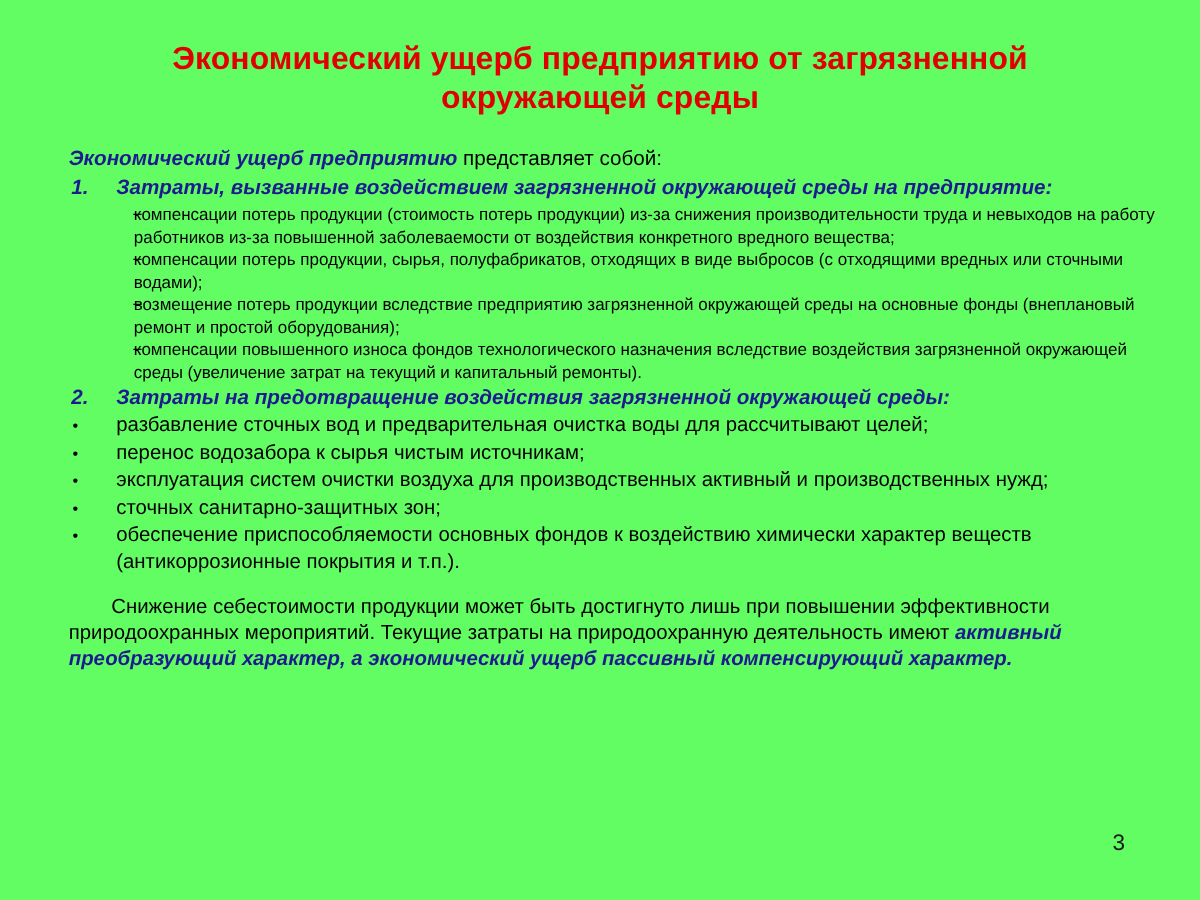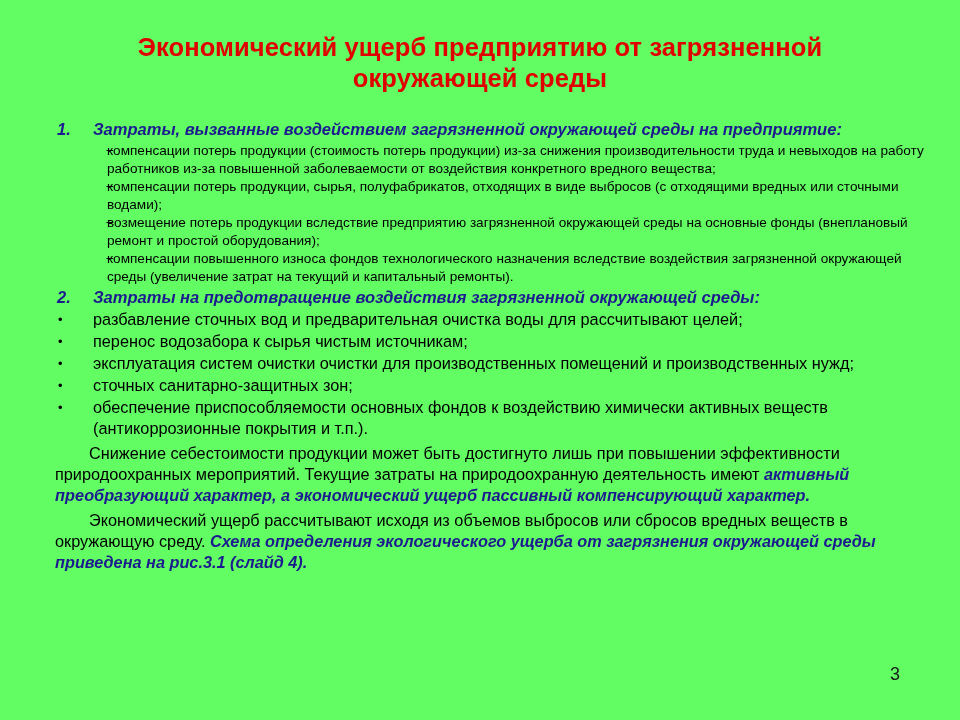--- a/index.html
+++ b/index.html
@@ -120,21 +120,21 @@
   .bullet-text {
     flex: 1;
   }
 
   
   .para {
     font-size: 16.3px;
     line-height: 21px;
     color: #000000;
     text-indent: 34px;
-    margin-top: 4px;
+    margin-top: 15px;
   }
 
   
   .page-no {
     position: absolute;
     right: 60px;
     bottom: 36px;
     color: #1a1a1a;
     font-size: 18px;
     line-height: 20px;
@@ -142,20 +142,21 @@
 </style>
 </head>
 <body>
 
 <div class="slide">
 
   <div class="title">Экономический ущерб предприятию от загрязненной окружающей среды</div>
 
   <div class="body">
 
+    <div class="lead"><span class="em">Экономический ущерб предприятию</span><span> представляет собой:</span></div>
 
     <div class="num-item">
       <span class="num-marker">1.</span>
       <span class="num-text">Затраты, вызванные воздействием загрязненной окружающей среды на предприятие:</span>
     </div>
 
     <div class="dash-list">
       <div class="dash-item">
         <span class="dash-marker">−</span>
         <span class="dash-text">компенсации потерь продукции (стоимость потерь продукции) из-за снижения производительности труда и невыходов на работу работников из-за повышенной заболеваемости от воздействия конкретного вредного вещества;</span>
@@ -183,33 +184,32 @@
       <div class="bullet-item">
         <span class="bullet-marker">•</span>
         <span class="bullet-text">разбавление сточных вод и предварительная очистка воды для рассчитывают целей;</span>
       </div>
       <div class="bullet-item">
         <span class="bullet-marker">•</span>
         <span class="bullet-text">перенос водозабора к сырья чистым источникам;</span>
       </div>
       <div class="bullet-item">
         <span class="bullet-marker">•</span>
-        <span class="bullet-text">эксплуатация систем очистки очистки для производственных помещений и производственных нужд;</span>
+        <span class="bullet-text">эксплуатация систем очистки воздуха для производственных активный и производственных нужд;</span>
       </div>
       <div class="bullet-item">
         <span class="bullet-marker">•</span>
         <span class="bullet-text">сточных санитарно-защитных зон;</span>
       </div>
       <div class="bullet-item">
         <span class="bullet-marker">•</span>
-        <span class="bullet-text">обеспечение приспособляемости основных фондов к воздействию химически активных веществ (антикоррозионные покрытия и т.п.).</span>
+        <span class="bullet-text">обеспечение приспособляемости основных фондов к воздействию химически характер веществ (антикоррозионные покрытия и т.п.).</span>
       </div>
     </div>
 
     <div class="para"><span>Снижение себестоимости продукции может быть достигнуто лишь при повышении эффективности природоохранных мероприятий. Текущие затраты на природоохранную деятельность имеют </span><span class="em">активный преобразующий характер, а экономический ущерб пассивный компенсирующий характер.</span></div>
 
-    <div class="para"><span>Экономический ущерб рассчитывают исходя из объемов выбросов или сбросов вредных веществ в окружающую среду. </span><span class="em">Схема определения экологического ущерба от загрязнения окружающей среды приведена на рис.3.1 (слайд 4).</span></div>
 
   </div>
 
   <div class="page-no">3</div>
 
 </div>
 
 </body></html>

